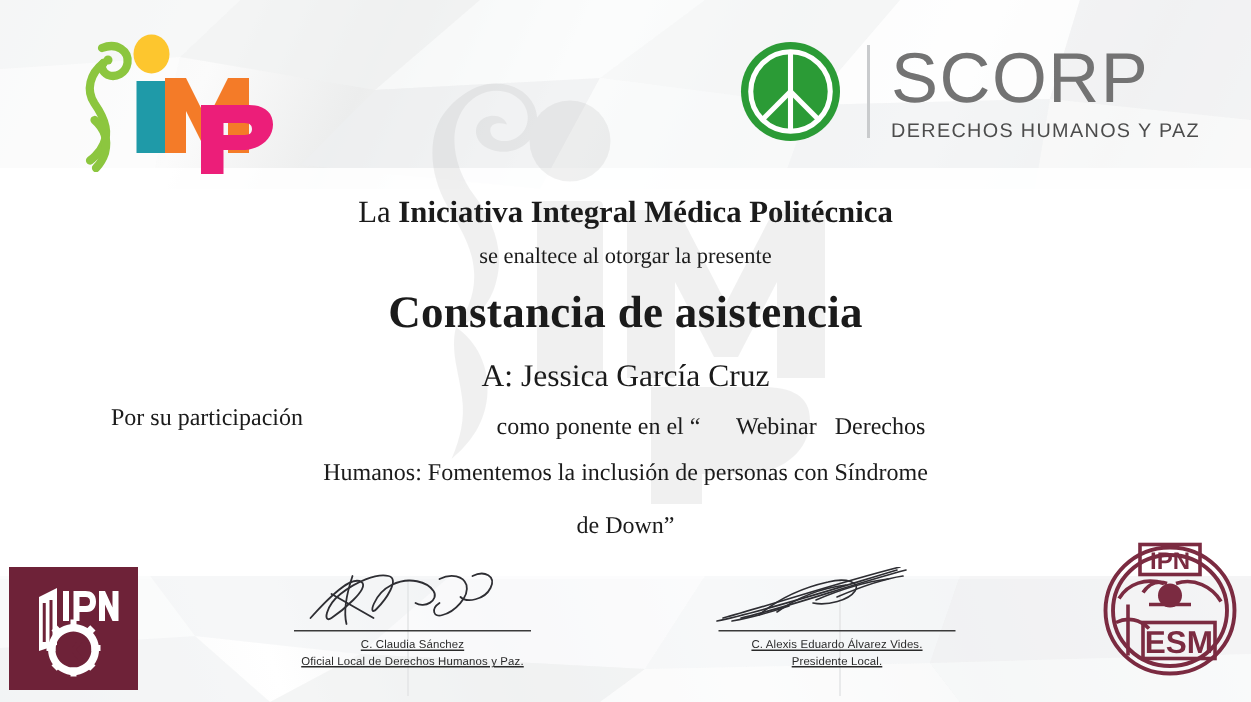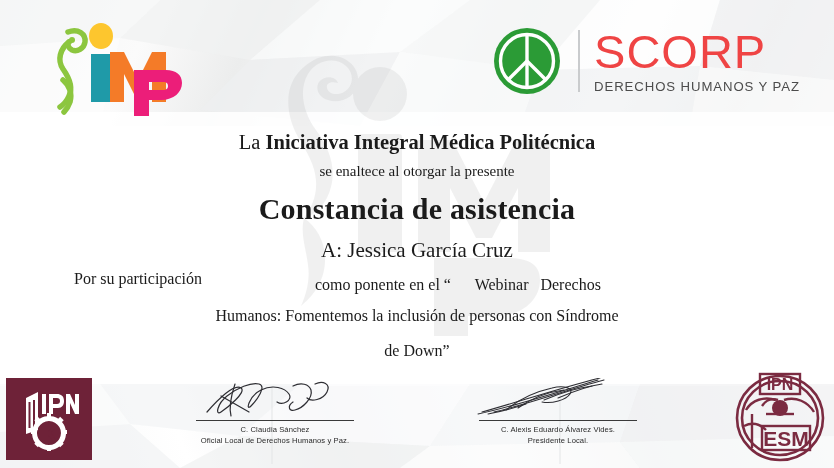--- a/index.html
+++ b/index.html
@@ -32,21 +32,21 @@
   .iimp-logo{position:absolute;left:38px;top:18px;width:150px;height:100px;}
   .iimp-logo svg{display:block;}
 
   
   .scorp{position:absolute;right:34px;top:22px;height:78px;display:flex;align-items:center;gap:14px;}
   .scorp-mark{width:74px;height:74px;}
   .scorp-rule{width:2px;height:62px;background:#c9cbcd;}
   .scorp-text{display:flex;flex-direction:column;justify-content:center;line-height:1;}
   .scorp-name{
     font-family:"Liberation Sans", sans-serif;
-    font-size:47px;letter-spacing:1px;color:#ef4444;font-weight:400;
+    font-size:47px;letter-spacing:1px;color:#737373;font-weight:400;
   }
   .scorp-sub{
     font-family:"Liberation Sans", sans-serif;
     font-size:13.2px;letter-spacing:.9px;color:#4c4c4c;margin-top:5px;
   }
 
   
   .watermark{
     position:absolute;left:50%;top:186px;transform:translate(-50%,-50%);
     width:330px;height:300px;opacity:.14;pointer-events:none;
@@ -59,42 +59,42 @@
   .l-org{top:131px;font-size:20.5px;}
   .l-org .thin{font-weight:400;}
   .l-org .bold{font-weight:700;}
   .l-sub{top:163px;font-size:15px;}
   .l-title{top:192px;font-size:30px;font-weight:700;letter-spacing:.2px;}
   .l-name{top:238px;font-size:21px;}
 
   .para{position:absolute;left:0;width:834px;color:#1b1b1b;font-size:16px;}
   .p1{top:270px;}
   .p1 .seg-a{position:absolute;left:74px;top:0;white-space:pre;}
-  .p1 .seg-b{position:absolute;left:315px;top:6px;white-space:pre;text-align:right;}
+  .p1 .seg-b{position:absolute;left:331px;top:6px;white-space:pre;text-align:right;}
   .p2{top:307px;text-align:center;}
   .p3{top:342px;text-align:center;}
 
   
   .sig{position:absolute;width:220px;text-align:center;}
   .sig-left{left:165px;top:378px;}
   .sig-right{left:448px;top:378px;}
   .sig-ink{height:42px;position:relative;}
   .sig-ink svg{position:absolute;left:0;top:0;}
   .sig-rule{width:158px;height:1px;background:#3a3a3a;margin:0 auto 3px;}
   .sig-cap{
     font-family:"Liberation Sans", sans-serif;
-    font-size:7.6px;color:#2a2a2a;line-height:1.45;letter-spacing:.1px;
+    font-size:7.6px;color:#2a2a2a;line-height:1.45;letter-spacing:.1px;text-decoration:underline;
   }
 
   
   .ipn-badge{
     position:absolute;left:6px;bottom:8px;width:86px;height:82px;
     background:#6e2238;display:flex;align-items:center;justify-content:center;
   }
-  .esm-badge{position:absolute;right:6px;bottom:6px;width:96px;height:92px;}
+  .esm-badge{position:absolute;right:6px;bottom:17px;width:96px;height:92px;}
 </style>
 </head>
 <body>
 
 <div class="cert">
 
   <div class="bg-top">
     <svg width="834" height="126" viewBox="0 0 834 126">
       <polygon class="facet" points="160,0 320,0 250,60 120,38" fill="#f0f1f2"></polygon>
       <polygon class="facet" points="320,0 470,0 400,52 250,60" fill="#fafbfb"></polygon>

